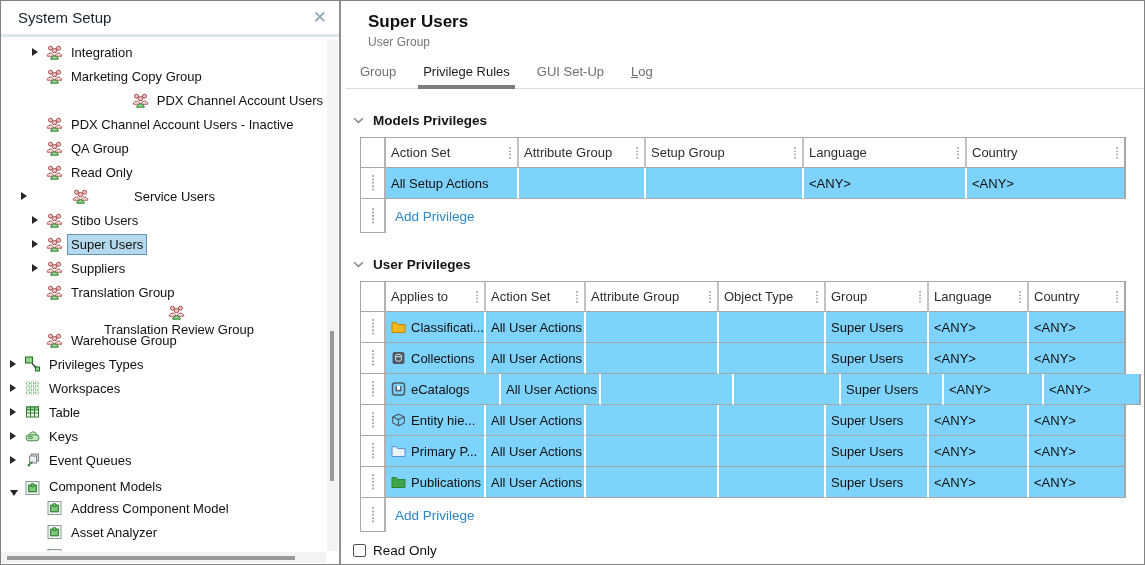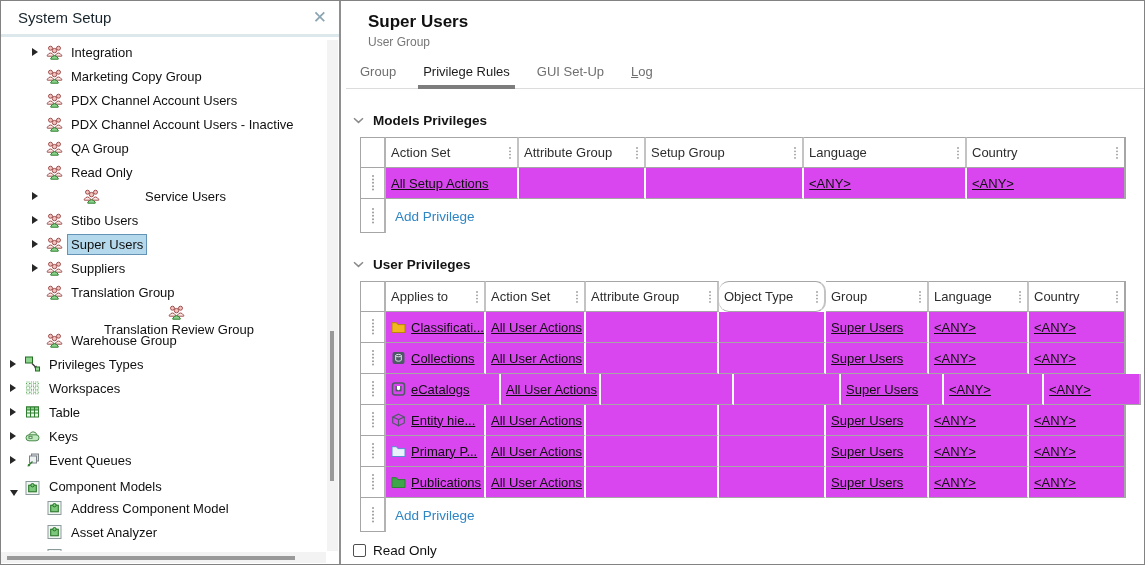--- a/index.html
+++ b/index.html
@@ -35,21 +35,21 @@
   .tab.active::after { content:""; position:absolute; left:-5px; right:-5px; bottom:-1px; height:4px; background:#7d7d7d; }
   .tab .ak { text-decoration:underline; }
 
   .section-header { display:flex; align-items:center; gap:9px; padding-left:7px; margin-top:24px; font-size:13.5px; font-weight:bold; color:#141414; }
   .section-header svg { display:block; }
 
   .ptable { margin:9px 0 0 14px; font-size:13px; color:#101010; }
   .trow { display:flex; }
   .cell { height:31px; display:flex; align-items:center; padding:0 5px; border-bottom:1px solid #a6a6a6; overflow:hidden; white-space:nowrap; }
   .cell.hcell { background:#fff; border-top:1px solid #a6a6a6; border-right:2px solid #c3c3c3; color:#2d2d2d; }
-  .cell.dcell { background:#d946ef; border-right:2px solid #fff;text-decoration:underline; }
+  .cell.dcell { background:#7dd3fc; border-right:2px solid #fff; }
   .cell.handle { background:#fff; justify-content:center; border-left:1px solid #a6a6a6; border-right:2px solid #b3b3b3; padding:0; }
   .cell.lastcol { border-right:2px solid #a6a6a6; }
   .hmenu { margin-left:auto; padding-left:4px; display:flex; }
   .addrow .cell { border-bottom:none; }
   .addrow .handle { height:34px; border-bottom:1px solid #a6a6a6; }
   .addrow .linkcell { height:34px; display:flex; align-items:center; padding-left:9px; }
   .add-link { color:#2e86c5; font-size:13.5px; cursor:pointer; }
   .row-icon { width:15px; height:14px; margin-right:5px; flex:none; }
   .row-icon svg { display:block; width:100%; height:100%; }
 
@@ -94,21 +94,21 @@
                 <circle cx="12.5" cy="4.2" r="2" fill="#f4c2bc"></circle>
                 <path d="M1.3 11.2 q3.2 -4.4 6.4 0 v1 h-6.4 z" fill="#fde9e6"></path>
                 <path d="M9.3 11.2 q3.2 -4.4 6.4 0 v1 h-6.4 z" fill="#fde9e6"></path>
                 <circle cx="8.5" cy="6.6" r="2.2" fill="#f4c2bc"></circle>
               </g>
               <path d="M4.8 14.2 q3.7 -5 7.4 0 v1 h-7.4 z" fill="#8ed48e" stroke="#2f7d2f"></path>
             </svg>
           </span>
           <span class="tree-label">Marketing Copy Group</span>
         </div>
-        <div class="tree-row" style="padding-left: 31px;">
+        <div class="tree-row" style="padding-left: 31px; justify-content: flex-end;">
           <span class="arrow-slot"></span>
           <span class="tree-icon">
             <svg viewBox="0 0 17 16">
               <g stroke="#a05050" stroke-width="1">
                 <circle cx="4.5" cy="4.2" r="2" fill="#f4c2bc"></circle>
                 <circle cx="12.5" cy="4.2" r="2" fill="#f4c2bc"></circle>
                 <path d="M1.3 11.2 q3.2 -4.4 6.4 0 v1 h-6.4 z" fill="#fde9e6"></path>
                 <path d="M9.3 11.2 q3.2 -4.4 6.4 0 v1 h-6.4 z" fill="#fde9e6"></path>
                 <circle cx="8.5" cy="6.6" r="2.2" fill="#f4c2bc"></circle>
               </g>
@@ -158,21 +158,21 @@
                 <circle cx="12.5" cy="4.2" r="2" fill="#f4c2bc"></circle>
                 <path d="M1.3 11.2 q3.2 -4.4 6.4 0 v1 h-6.4 z" fill="#fde9e6"></path>
                 <path d="M9.3 11.2 q3.2 -4.4 6.4 0 v1 h-6.4 z" fill="#fde9e6"></path>
                 <circle cx="8.5" cy="6.6" r="2.2" fill="#f4c2bc"></circle>
               </g>
               <path d="M4.8 14.2 q3.7 -5 7.4 0 v1 h-7.4 z" fill="#8ed48e" stroke="#2f7d2f"></path>
             </svg>
           </span>
           <span class="tree-label">Read Only</span>
         </div>
-        <div class="tree-row" style="padding-left: 31px; gap: 37px;">
+        <div class="tree-row" style="padding-left: 20px; gap: 37px;">
           <span class="arrow-slot">
             <span class="arr-r"></span>
           </span>
           <span class="tree-icon">
             <svg viewBox="0 0 17 16">
               <g stroke="#a05050" stroke-width="1">
                 <circle cx="4.5" cy="4.2" r="2" fill="#f4c2bc"></circle>
                 <circle cx="12.5" cy="4.2" r="2" fill="#f4c2bc"></circle>
                 <path d="M1.3 11.2 q3.2 -4.4 6.4 0 v1 h-6.4 z" fill="#fde9e6"></path>
                 <path d="M9.3 11.2 q3.2 -4.4 6.4 0 v1 h-6.4 z" fill="#fde9e6"></path>
@@ -564,21 +564,21 @@
               <span>Attribute Group</span>
               <span class="hmenu">
                 <svg width="4" height="13.899999999999999">
                   <circle cx="2" cy="2" r="0.9" fill="#9a9a9a"></circle>
                   <circle cx="2" cy="5.3" r="0.9" fill="#9a9a9a"></circle>
                   <circle cx="2" cy="8.6" r="0.9" fill="#9a9a9a"></circle>
                   <circle cx="2" cy="11.899999999999999" r="0.9" fill="#9a9a9a"></circle>
                 </svg>
               </span>
             </div>
-            <div class="cell hcell" style="width: 107px; border-radius: 10px;">
+            <div class="cell hcell" style="width: 107px;">
               <span>Object Type</span>
               <span class="hmenu">
                 <svg width="4" height="13.899999999999999">
                   <circle cx="2" cy="2" r="0.9" fill="#9a9a9a"></circle>
                   <circle cx="2" cy="5.3" r="0.9" fill="#9a9a9a"></circle>
                   <circle cx="2" cy="8.6" r="0.9" fill="#9a9a9a"></circle>
                   <circle cx="2" cy="11.899999999999999" r="0.9" fill="#9a9a9a"></circle>
                 </svg>
               </span>
             </div>

